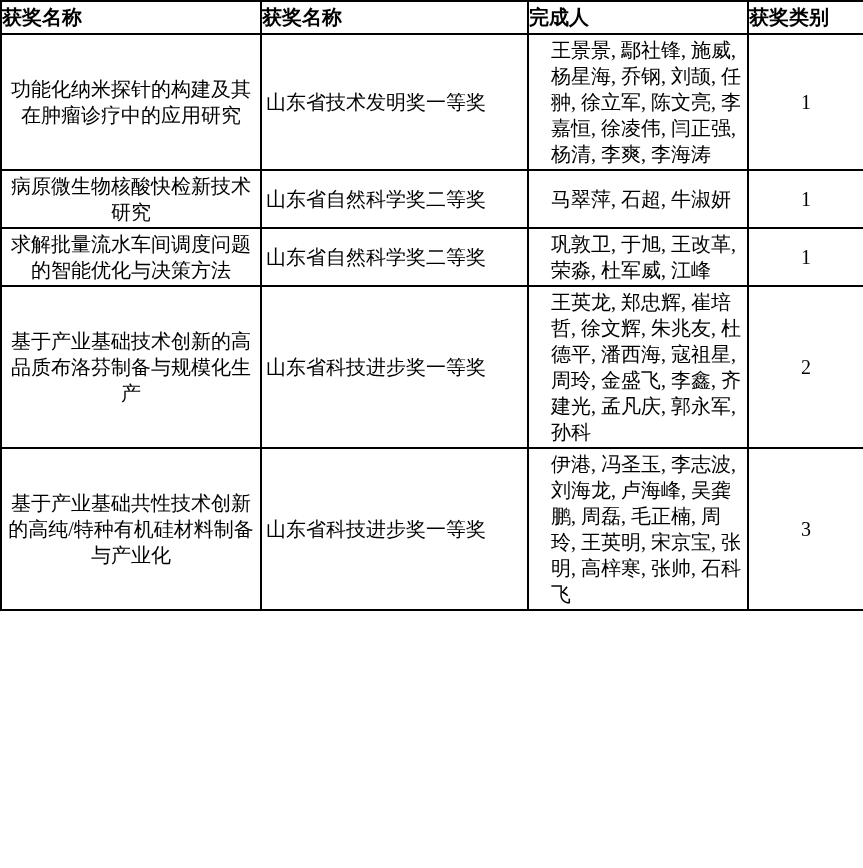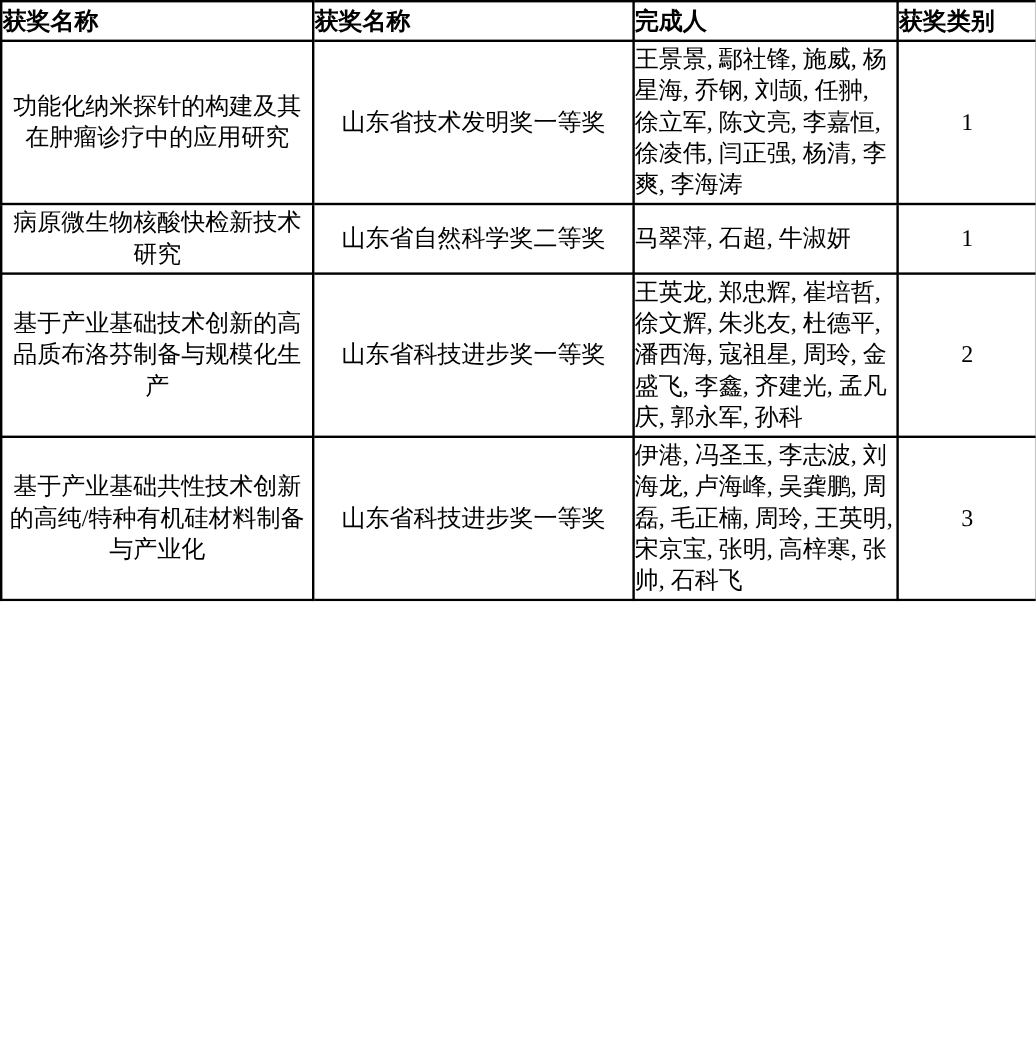--- a/index.html
+++ b/index.html
@@ -26,30 +26,30 @@
     height: 31px;
     padding: 0;
   }
   td.c-name {
     text-align: center;
     vertical-align: middle;
     line-height: 26px;
     padding: 2px 6px;
   }
   td.c-cat {
-    text-align: center;
+    text-align: left;
     vertical-align: middle;
     line-height: 26px;
     padding: 2px 4px;
   }
   td.c-people {
     text-align: left;
     vertical-align: middle;
     line-height: 26px;
-    padding: 2px 2px 2px 0;
+    padding: 2px 2px 2px 22px;
     white-space: pre-line;
   }
   td.c-rank {
     text-align: center;
     vertical-align: middle;
     line-height: 26px;
     padding: 0;
   }
 </style>
 </head>
@@ -76,20 +76,26 @@
       <td class="c-cat">山东省技术发明奖一等奖</td>
       <td class="c-people">王景景, 鄢社锋, 施威, 杨星海, 乔钢, 刘颉, 任翀, 徐立军, 陈文亮, 李嘉恒, 徐凌伟, 闫正强, 杨清, 李爽, 李海涛</td>
       <td class="c-rank">1</td>
     </tr>
     <tr style="height:48px">
       <td class="c-name">病原微生物核酸快检新技术研究</td>
       <td class="c-cat">山东省自然科学奖二等奖</td>
       <td class="c-people">马翠萍, 石超, 牛淑妍</td>
       <td class="c-rank">1</td>
     </tr>
+    <tr style="height:54px">
+      <td class="c-name">求解批量流水车间调度问题的智能优化与决策方法</td>
+      <td class="c-cat">山东省自然科学奖二等奖</td>
+      <td class="c-people">巩敦卫, 于旭, 王改革, 荣淼, 杜军威, 江峰</td>
+      <td class="c-rank">1</td>
+    </tr>
     <tr style="height:126px">
       <td class="c-name">基于产业基础技术创新的高品质布洛芬制备与规模化生产</td>
       <td class="c-cat">山东省科技进步奖一等奖</td>
       <td class="c-people">王英龙, 郑忠辉, 崔培哲, 徐文辉, 朱兆友, 杜德平, 潘西海, 寇祖星, 周玲, 金盛飞, 李鑫, 齐建光, 孟凡庆, 郭永军, 孙科</td>
       <td class="c-rank">2</td>
     </tr>
     <tr style="height:126px">
       <td class="c-name">基于产业基础共性技术创新的高纯/特种有机硅材料制备与产业化</td>
       <td class="c-cat">山东省科技进步奖一等奖</td>
       <td class="c-people">伊港, 冯圣玉, 李志波, 刘海龙, 卢海峰, 吴龚鹏, 周磊, 毛正楠, 周玲, 王英明, 宋京宝, 张明, 高梓寒, 张帅, 石科飞</td>

